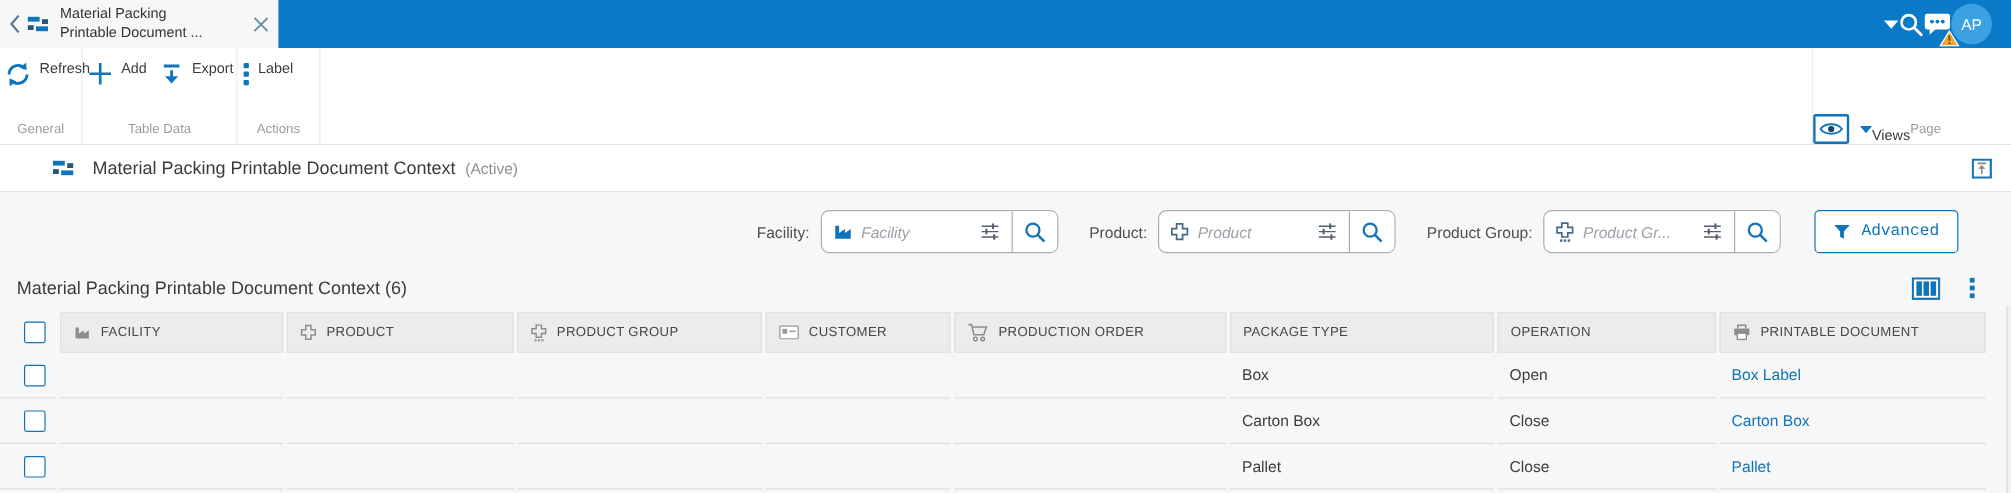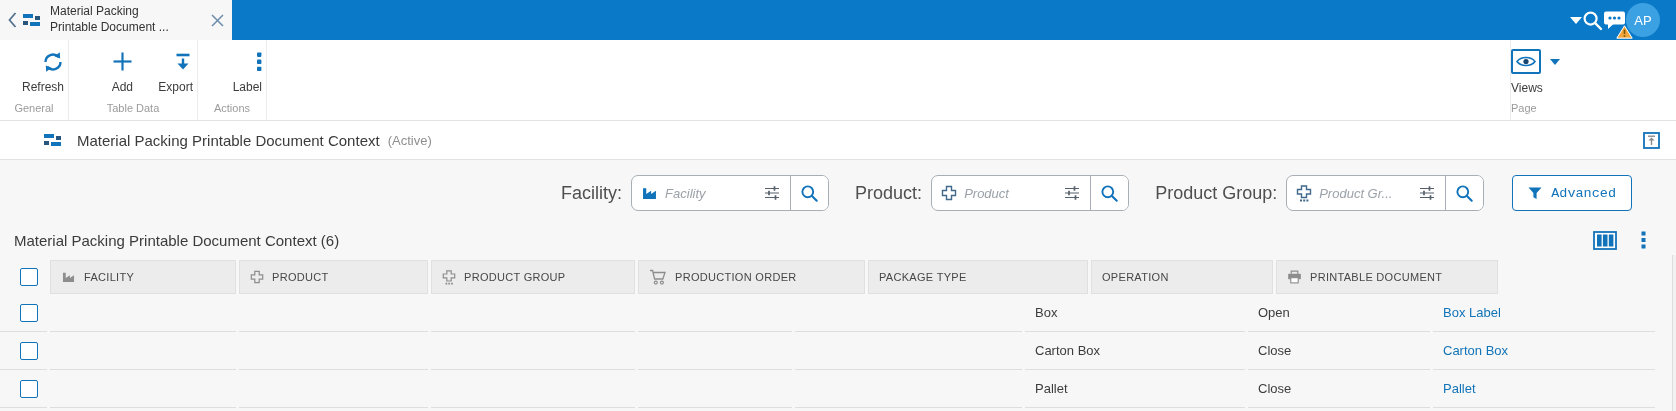--- a/index.html
+++ b/index.html
@@ -24,43 +24,43 @@
   .topbar-blue .w-ic{color:#fff;cursor:pointer}
   .avatar-wrap{position:relative;width:34px;height:34px}
   .avatar{width:34px;height:34px;border-radius:50%;background:var(--avatar-blue);color:#fff;font-size:13px;
           display:flex;align-items:center;justify-content:center;cursor:pointer}
   .warn{position:absolute;left:-10px;bottom:-2px}
 
   
   .toolbar{height:81px;background:#fff;border-bottom:1px solid #e3e3e3;display:flex;align-items:stretch}
   .tb-group{display:flex;flex-direction:column;align-items:center;border-right:1px solid #ececec;padding:0 4px}
   .tb-buttons{display:flex;flex:1}
-  .tb-btn{width:60px;display:flex;flex-direction:column;align-items:flex-end;padding-top:10px;gap:7px;cursor:pointer;background:none;border:none;font-family:inherit}
+  .tb-btn{width:60px;display:flex;flex-direction:row;align-items:flex-start;padding-top:10px;gap:7px;cursor:pointer;background:none;border:none;font-family:inherit}
   .tb-btn .bic{color:var(--accent-blue);height:23px;display:flex;align-items:center}
   .tb-btn .lbl{font-size:12px;color:#3c3c3c;white-space:nowrap}
   .tb-group-label{font-size:11px;color:#9b9b9b;padding:2px 0 6px}
-  .tb-right{margin-left:auto;display:flex;flex-direction:column;align-items:flex-start;border-left:1px solid #ececec;width:166px}
+  .tb-right{margin-left:auto;display:flex;flex-direction:row;align-items:flex-end;border-left:1px solid #ececec;width:166px}
   .views-btn{display:flex;align-items:center;margin-top:9px;cursor:pointer;background:none;border:none}
   .eye-box{width:30px;height:25px;border:2px solid var(--accent-blue);border-radius:2px;display:flex;align-items:center;justify-content:center;color:var(--accent-blue);background:#fff}
   .views-caret{width:0;height:0;border-left:5px solid transparent;border-right:5px solid transparent;border-top:6px solid var(--accent-blue);margin-left:9px}
   .views-lbl{font-size:12px;color:#3c3c3c;margin-top:7px}
   .tb-right .tb-group-label{margin-top:auto}
 
   
   .titlebar{height:39px;background:#fff;border-bottom:1px solid #e2e2e2;display:flex;align-items:center;padding:0 16px 0 44px}
   .titlebar .screen{color:var(--accent-blue);margin-right:15px}
   .pg-title{font-size:15px;color:#3b3b3b}
   .pg-status{font-size:13px;color:#8f8f8f;margin-left:8px}
   .restore{margin-left:auto;cursor:pointer}
 
   
   .content{height:251px;background:var(--page-bg);position:relative}
 
   .filter-row{display:flex;align-items:center;justify-content:flex-end;padding:15px 44px 0 0}
-  .f-label{font-size:18px;color:#4f4f4f;margin:0 9px 0 26px;white-space:nowrap}
+  .f-label{font-size:13px;color:#4f4f4f;margin:0 9px 0 26px;white-space:nowrap}
   .f-group{display:flex;height:36px;border:1px solid #a7aeb5;border-radius:7px;background:#fff;overflow:hidden}
   .f-input-wrap{display:flex;align-items:center;padding:0 9px;gap:7px;width:158px}
   .f-input-wrap .fic{color:#2c6ba0}
   input.f-input{border:none;outline:none;flex:1;min-width:0;font-size:13px;color:#555;background:transparent;font-family:inherit}
   input.f-input::placeholder{color:#9aa1a8;font-style:italic}
   .sliders{color:#55606b;cursor:pointer}
   .f-search{width:38px;border:none;border-left:1px solid #a7aeb5;display:flex;align-items:center;justify-content:center;background:#fff;color:var(--accent-blue);cursor:pointer}
   .adv-btn{margin-left:28px;height:36px;display:flex;align-items:center;gap:9px;padding:0 15px;border:1px solid var(--accent-blue);
            border-radius:4px;color:var(--accent-blue);font-size:13.5px;background:#fff;cursor:pointer;font-family:Liberation Mono, monospace}
 
@@ -390,20 +390,30 @@
           <span class="icon hic">
             <svg width="14" height="15" viewBox="0 0 16 17">
               <path d="M5.5 1 h5 v3.5 h4 v4.5 h-4 v3.5 h-5 v-3.5 h-4 v-4.5 h4 z" fill="none" stroke="#8d8d8d" stroke-width="1.4"></path>
               <rect x="4" y="14.5" width="2" height="2" fill="#8d8d8d"></rect>
                 <rect x="7.2" y="14.5" width="2" height="2" fill="#8d8d8d"></rect>
                 <rect x="10.4" y="14.5" width="2" height="2" fill="#8d8d8d"></rect>
             </svg>
           </span>
           <span>PRODUCT GROUP</span>
         </div>
+        <div class="gh-cell c-cust">
+          <span class="icon hic">
+            <svg width="17" height="12" viewBox="0 0 18 13">
+              <rect x="0.7" y="0.7" width="16.6" height="11.6" rx="1" fill="#fff" stroke="#9a9a9a" stroke-width="1.2"></rect>
+              <rect x="3" y="3.3" width="4.4" height="4.4" fill="#9a9a9a"></rect>
+              <line x1="9.5" y1="5.5" x2="15" y2="5.5" stroke="#9a9a9a" stroke-width="1.3"></line>
+            </svg>
+          </span>
+          <span>CUSTOMER</span>
+        </div>
         <div class="gh-cell c-po">
           <span class="icon hic">
             <svg width="18" height="16" viewBox="0 0 18 16">
               <path d="M1 1.5 h2.6 l2 8.5 h8.2 l2.2 -6.5 H4.8" fill="none" stroke="#8d8d8d" stroke-width="1.3"></path>
               <circle cx="6.8" cy="13.6" r="1.5" fill="none" stroke="#8d8d8d" stroke-width="1.2"></circle>
               <circle cx="12.9" cy="13.6" r="1.5" fill="none" stroke="#8d8d8d" stroke-width="1.2"></circle>
             </svg>
           </span>
           <span>PRODUCTION ORDER</span>
         </div>

